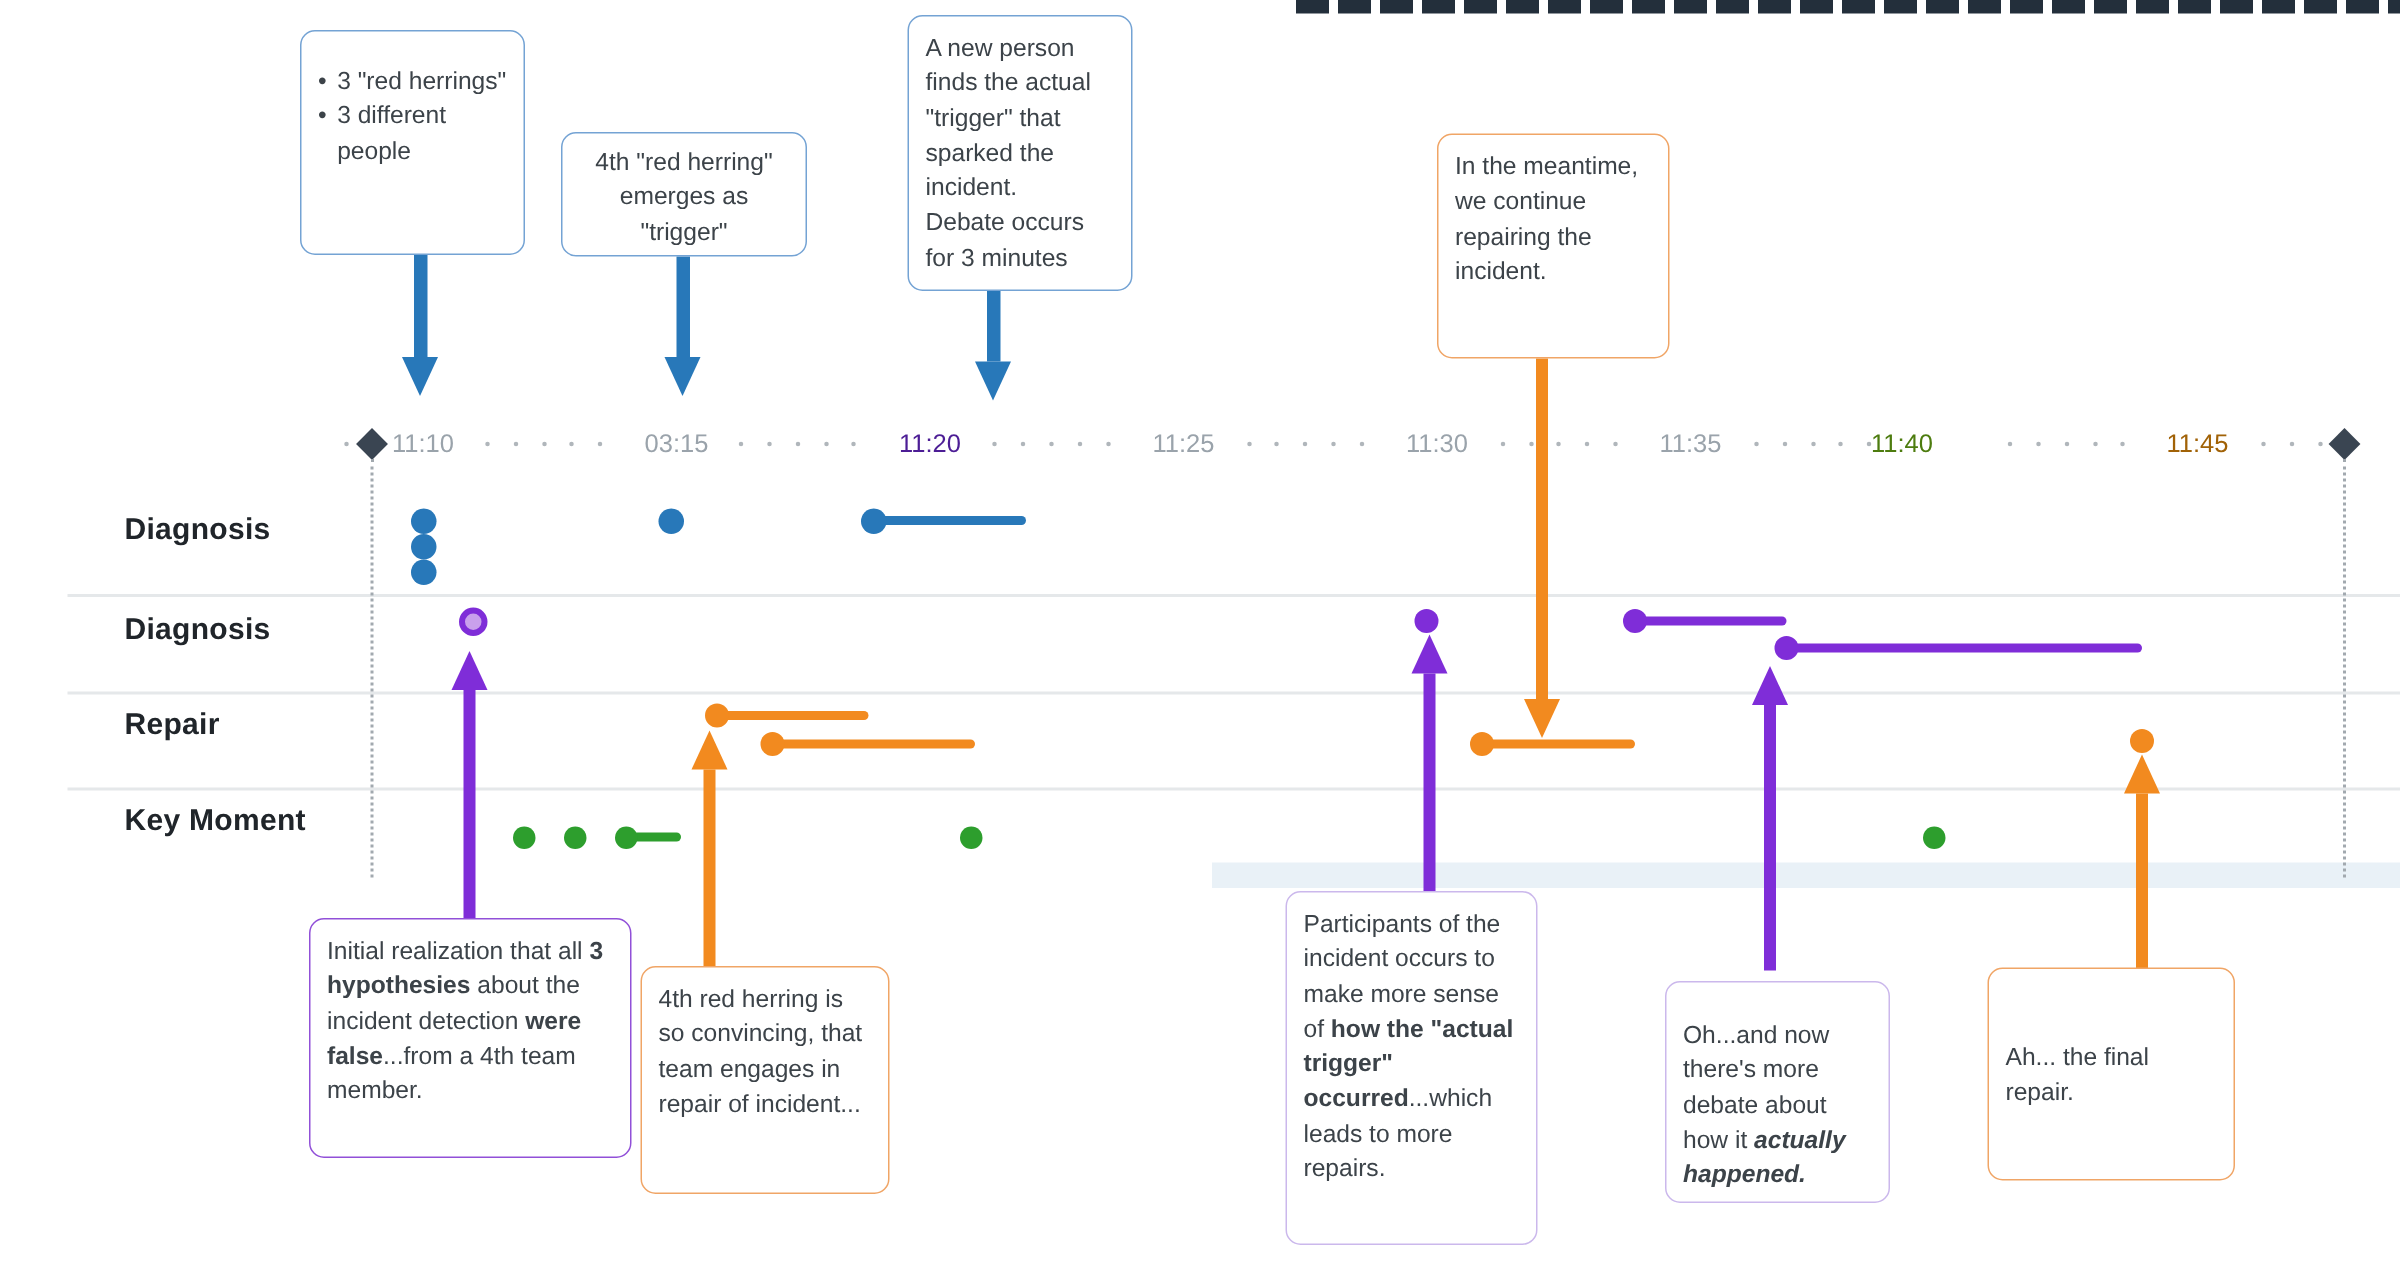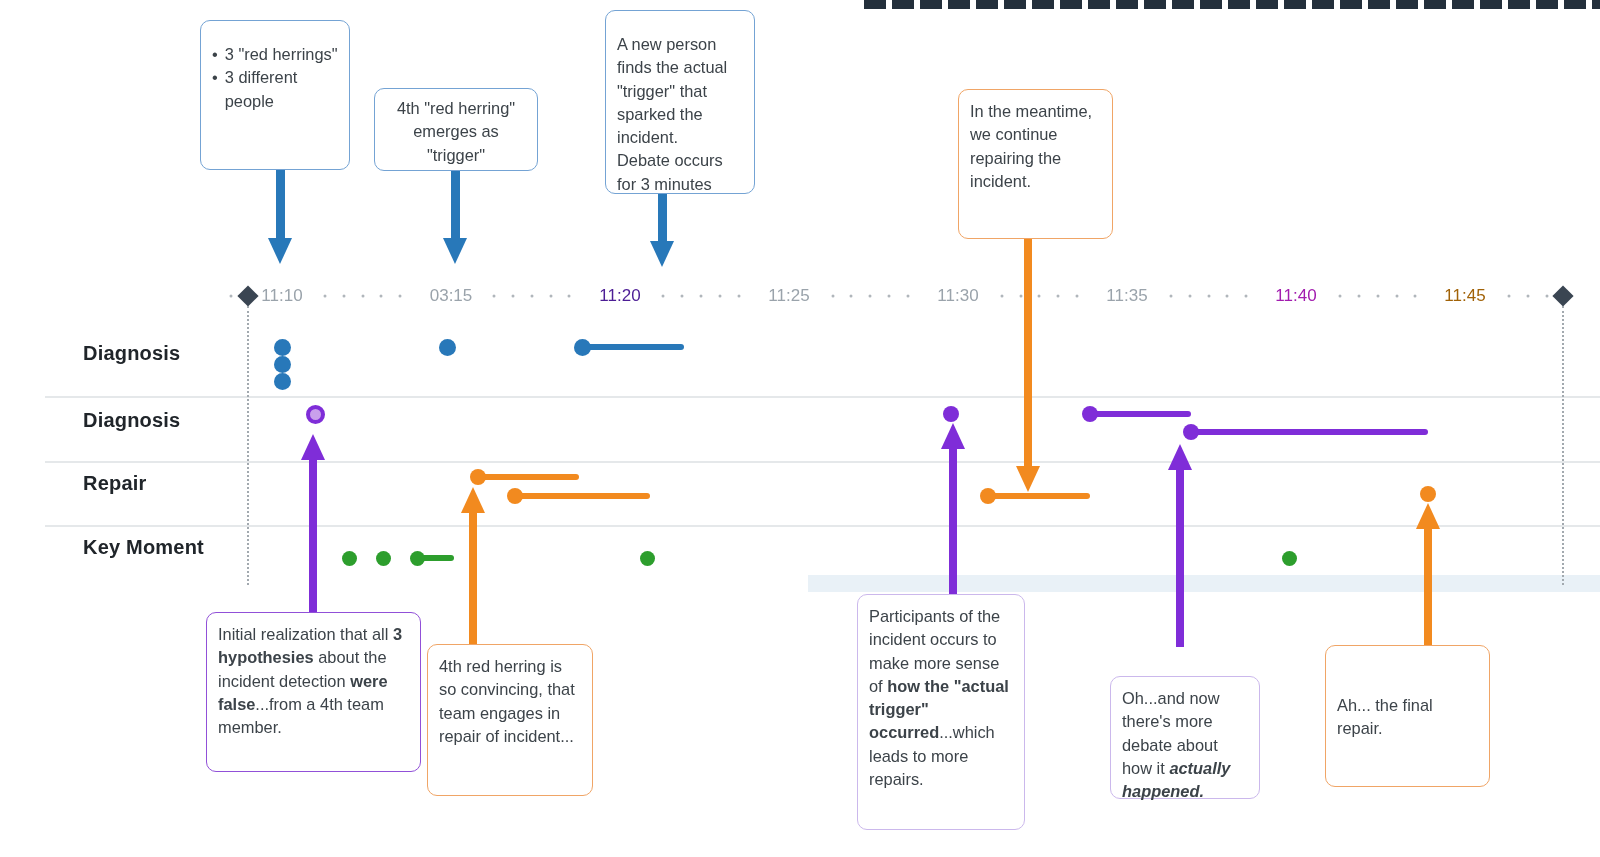--- a/index.html
+++ b/index.html
@@ -41,21 +41,21 @@
       <div class="divider" style="left: 45px; top: 396px; width: 1555px;"></div>
       <div class="divider" style="left: 45px; top: 461px; width: 1555px;"></div>
       <div class="divider" style="left: 45px; top: 525px; width: 1555px;"></div>
       <div class="band" style="left: 808px; top: 575px; width: 792px; height: 17px;"></div>
       <div class="tick" style="left: 282px; top: 296px; color: rgb(154, 163, 171);">11:10</div>
       <div class="tick" style="left: 451px; top: 296px; color: rgb(154, 163, 171);">03:15</div>
       <div class="tick" style="left: 620px; top: 296px; color: #4c1d95;">11:20</div>
       <div class="tick" style="left: 789px; top: 296px; color: rgb(154, 163, 171);">11:25</div>
       <div class="tick" style="left: 958px; top: 296px; color: rgb(154, 163, 171);">11:30</div>
       <div class="tick" style="left: 1127px; top: 296px; color: rgb(154, 163, 171);">11:35</div>
-      <div class="tick" style="left: 1296px; top: 296px; color: #a21caf;">11:40</div>
+      <div class="tick" style="left: 1268px; top: 296px; color: #4d7c0f;">11:40</div>
       <div class="tick" style="left: 1465px; top: 296px; color: #a16207;">11:45</div>
       <div class="mdot" style="left: 231px; top: 296px;"></div>
       <div class="mdot" style="left: 325px; top: 296px;"></div>
       <div class="mdot" style="left: 343.8px; top: 296px;"></div>
       <div class="mdot" style="left: 362.6px; top: 296px;"></div>
       <div class="mdot" style="left: 381.4px; top: 296px;"></div>
       <div class="mdot" style="left: 400.2px; top: 296px;"></div>
       <div class="mdot" style="left: 494.2px; top: 296px;"></div>
       <div class="mdot" style="left: 513px; top: 296px;"></div>
       <div class="mdot" style="left: 531.8px; top: 296px;"></div>
@@ -139,22 +139,22 @@
     </div>
   <div id="annotations">
       <div class="note" style="left: 200px; top: 20px; width: 150px; height: 150px; border-color: rgb(116, 163, 212); text-align: left; padding-top: 22px;"><div class="bullet-row">
           <span class="bullet-glyph">•</span>
           <span>3 "red herrings"</span>
         </div><div class="bullet-row">
           <span class="bullet-glyph">•</span>
           <span>3 different people</span>
         </div></div>
       <div class="note" style="left: 374px; top: 88px; width: 164px; height: 83px; border-color: rgb(116, 163, 212); text-align: center; padding-top: 8px;"><span>4th "red herring" emerges as "trigger"</span></div>
-      <div class="note" style="left: 605px; top: 10px; width: 150px; height: 184px; border-color: rgb(116, 163, 212); text-align: left; padding-top: 22px;"><span>A new person finds the actual "trigger" that sparked the incident.
+      <div class="note" style="left: 605px; top: 10px; width: 150px; height: 184px; border-color: rgb(116, 163, 212); text-align: left; padding-top: 10px;"><span>A new person finds the actual "trigger" that sparked the incident.
 Debate occurs for 3 minutes</span></div>
       <div class="note" style="left: 958px; top: 89px; width: 155px; height: 150px; border-color: rgb(240, 165, 102); text-align: left; padding-top: 10px;"><span>In the meantime, we continue repairing the incident.</span></div>
       <div class="note" style="left: 206px; top: 612px; width: 215px; height: 160px; border-color: rgb(145, 80, 216); text-align: left; padding-top: 10px;"><span>Initial realization that all </span><span style="font-weight: bold;">3 hypothesies</span><span> about the incident detection </span><span style="font-weight: bold;">were false</span><span>...from a 4th team member.</span></div>
       <div class="note" style="left: 427px; top: 644px; width: 166px; height: 152px; border-color: rgb(240, 165, 102); text-align: left; padding-top: 10px;"><span>4th red herring is so convincing, that team engages in repair of incident...</span></div>
       <div class="note" style="left: 857px; top: 594px; width: 168px; height: 236px; border-color: rgb(203, 184, 236); text-align: left; padding-top: 10px;"><span>Participants of the incident occurs to make more sense of </span><span style="font-weight: bold;">how the "actual trigger" occurred</span><span>...which leads to more repairs.</span></div>
-      <div class="note" style="left: 1110px; top: 676px; width: 150px; height: 123px; border-color: rgb(203, 184, 236); text-align: left; padding-top: 10px;"><span>Oh...and now there's more debate about how it </span><span style="font-weight: bold; font-style: italic;">actually happened.</span></div>
+      <div class="note" style="left: 1110px; top: 654px; width: 150px; height: 148px; border-color: rgb(203, 184, 236); text-align: left; padding-top: 24px;"><span>Oh...and now there's more debate about how it </span><span style="font-weight: bold; font-style: italic;">actually happened.</span></div>
       <div class="note" style="left: 1325px; top: 645px; width: 165px; height: 142px; border-color: rgb(240, 165, 102); text-align: left; padding-top: 48px;"><span>Ah... the final repair.</span></div>
     </div>
 </div>
 
 </body></html>

